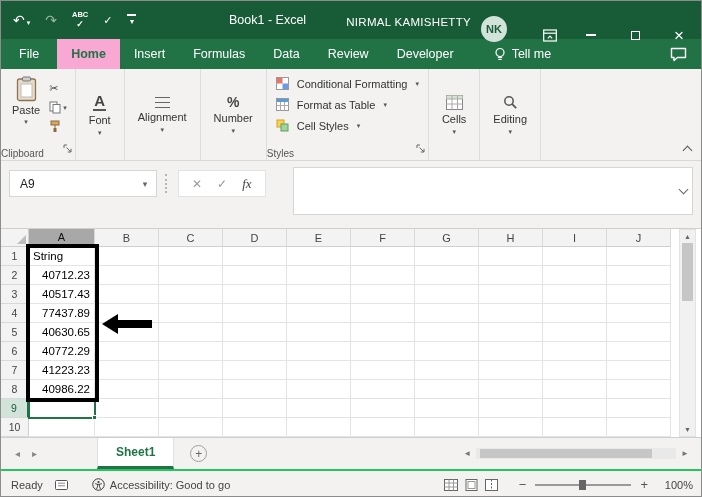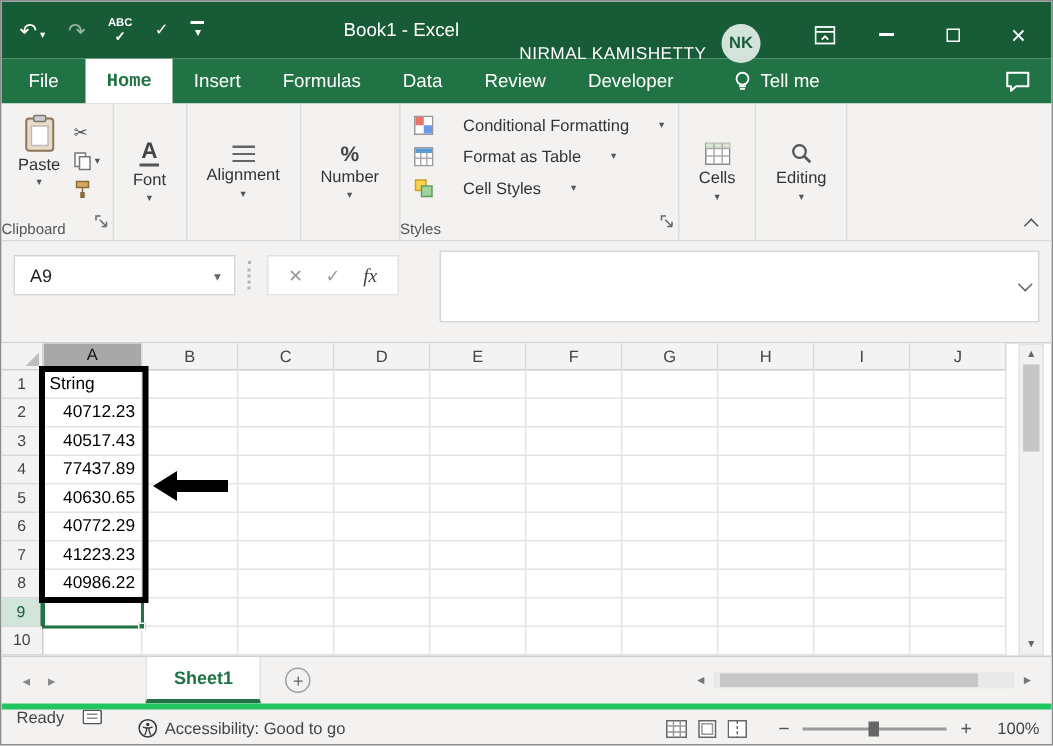--- a/index.html
+++ b/index.html
@@ -11,53 +11,53 @@
   .qat { display: flex; align-items: center; gap: 15px; margin-left: 12px; font-size: 14px; }
   .qat .icon { cursor: pointer; line-height: 1; }
   .qat .tiny-caret { font-size: 7px; margin-left: 2px; }
   .qat .redo { opacity: .55; }
   .spell { display: flex; flex-direction: column; align-items: center; line-height: 1; font-size: 7.5px; font-weight: bold; }
   .spell .chk { font-size: 9px; margin-top: 1px; }
   .qat-check { font-size: 11px; }
   .qat-caret { display: flex; flex-direction: column; align-items: center; font-size: 8px; line-height: 1; }
   .qat-caret::before { content: ""; width: 9px; height: 1.5px; background: #fff; margin-bottom: 2px; }
   .doc-title { position: absolute; left: 228px; top: 0; line-height: 38px; font-size: 12.5px; }
-  .tb-right { position: absolute; right: 0; top: 3px; height: 100%; display: flex; align-items: flex-end; }
+  .tb-right { position: absolute; right: 0; top: 15px; height: 100%; display: flex; align-items: flex-start; }
   .user-name { font-size: 11.5px; margin-right: 10px; letter-spacing: .3px; }
   .avatar { width: 26px; height: 26px; border-radius: 50%; background: #d2e3da; color: #185c37; font-size: 11px; font-weight: bold; display: flex; align-items: center; justify-content: center; margin-right: 24px; }
   .rdo-btn { width: 38px; height: 38px; display: flex; align-items: center; justify-content: center; }
   .win-btn { width: 44px; height: 38px; display: flex; align-items: center; justify-content: center; font-size: 15px; cursor: pointer; }
   .min-glyph { display: block; width: 10px; height: 1.5px; background: #fff; }
   .max-glyph { display: block; width: 9px; height: 9px; border: 1.3px solid #fff; }
   .close-glyph { font-size: 17px; line-height: 1; }
 
   
   .tabbar { height: 30px; background: #217346; display: flex; align-items: stretch; color: #fff; font-size: 12.5px; }
   .tab { display: flex; align-items: center; padding: 0 14px; cursor: pointer; }
   .tab.file { padding: 0 18px; }
-  .tab.active { background: #ffffff; color: #217346; font-weight: bold; font-family: Liberation Mono, monospace; }
+  .tab.active { background: #f9a8d4; color: #217346; font-weight: bold; }
   .tellme { display: flex; align-items: center; gap: 6px; margin-left: 26px; cursor: pointer; justify-content: center; }
   .comment-btn { margin-left: auto; margin-right: 14px; display: flex; align-items: center; cursor: pointer; }
 
   
   .ribbon { position: relative; height: 92px; background: #f3f2f1; display: flex; border-bottom: 1px solid #d8d8d8; }
   .rgroup { position: relative; border-right: 1px solid #dcdcdc; padding: 3px 5px 14px; display: flex; }
   .rgroup.nolabel { padding-bottom: 3px; }
   .glabel { position: absolute; bottom: 1px; left: 0; right: 12px; text-align: left; font-size: 10px; color: #555; }
   .launcher { position: absolute; bottom: 3px; right: 3px; cursor: pointer; }
   .bigbtn { display: flex; flex-direction: column; align-items: center; justify-content: center; gap: 3px; padding: 2px 8px; font-size: 11px; color: #333; cursor: pointer; }
   .caret { font-size: 7px; color: #555; line-height: 1; }
   .paste { display: flex; flex-direction: column; align-items: center; gap: 2px; padding: 4px 6px 0; font-size: 11px; color: #333; cursor: pointer; }
   .clip-mini { display: flex; flex-direction: column; gap: 6px; margin: 10px 3px 0 3px; }
   .mini-item { display: flex; align-items: center; gap: 2px; height: 13px; font-size: 11px; color: #444; cursor: pointer; }
   .font-a { font-size: 15px; font-weight: bold; color: #444; border-bottom: 2px solid #555; line-height: 1.1; padding: 0 1px; }
   .align-icon { width: 15px; height: 11px; background: repeating-linear-gradient(to bottom, #666 0 1.4px, transparent 1.4px 4.8px); }
   .pct { font-size: 14px; font-weight: bold; color: #444; line-height: 1; }
   .styles-rows { display: flex; flex-direction: column; gap: 4px; margin-top: 3px; }
-  .srow { display: flex; align-items: center; gap: 20px; font-size: 11px; color: #333; height: 17px; padding: 0 4px; cursor: pointer; }
+  .srow { display: flex; align-items: center; gap: 8px; font-size: 11px; color: #333; height: 17px; padding: 0 4px; cursor: pointer; }
   .ribbon-collapse { position: absolute; right: 10px; bottom: 6px; cursor: pointer; }
   .chev-up { display: block; width: 7px; height: 7px; border-left: 1.6px solid #555; border-top: 1.6px solid #555; transform: rotate(45deg); }
   .chev-down { display: block; width: 7px; height: 7px; border-left: 1.6px solid #666; border-top: 1.6px solid #666; transform: rotate(225deg); }
 
   
   .formula-row { position: relative; height: 68px; background: #f3f2f1; border-bottom: 1px solid #cfcfcf; }
   .name-box { position: absolute; left: 8px; top: 9px; width: 148px; height: 27px; background: #fff; border: 1px solid #d6d6d6; display: flex; align-items: center; font-size: 12px; color: #222; cursor: pointer; }
   .name-box .nb-val { padding-left: 10px; flex: 1; }
   .nb-caret { width: 22px; text-align: center; color: #666; font-size: 9px; }
   .fx-sep { position: absolute; left: 164px; top: 13px; height: 19px; border-left: 2px dotted #b5b5b5; }
@@ -94,21 +94,21 @@
   .sheet-nav { display: flex; align-items: center; gap: 12px; width: 96px; padding-left: 14px; color: #888; font-size: 10px; }
   .sheet-nav span { cursor: pointer; }
   .sheet-tab { display: flex; align-items: center; padding: 0 18px; background: #fff; border-right: 1px solid #e0e0e0; border-left: 1px solid #e0e0e0; border-bottom: 3px solid #217346; color: #217346; font-weight: bold; cursor: pointer; }
   .add-sheet { align-self: center; width: 17px; height: 17px; border-radius: 50%; border: 1px solid #a0a0a0; color: #666; display: flex; align-items: center; justify-content: center; font-size: 12px; margin-left: 16px; cursor: pointer; }
   .hscroll { margin-left: auto; display: flex; align-items: center; gap: 5px; padding-right: 14px; color: #777; font-size: 8px; }
   .hscroll .arrow { cursor: pointer; }
   .hscroll .track { width: 200px; height: 11px; background: #e9e9e9; position: relative; }
   .hscroll .thumb { position: absolute; left: 4px; top: 1px; width: 172px; height: 9px; background: #c6c6c6; cursor: grab; }
 
   
-  .statusbar { position: absolute; top: 468px; left: 0; width: 702px; height: 29px; background: #f3f2f1; border-top: 4px solid #22c55e; display: flex; font-size: 11px; color: #444; }
+  .statusbar { position: absolute; top: 468px; left: 0; width: 702px; height: 29px; background: #f3f2f1; border-top: 2px solid #22c55e; display: flex; align-items: center; font-size: 11px; color: #444; }
   .sb-ready { padding: 0 12px 0 10px; }
   .macro-icon { margin-right: 24px; display: flex; cursor: pointer; }
   .acc { display: flex; align-items: center; gap: 5px; cursor: pointer; }
   .sb-right { margin-left: auto; display: flex; align-items: center; gap: 9px; padding-right: 10px; }
   .view-icons { display: flex; gap: 7px; margin-right: 12px; }
   .view-icons span { display: flex; cursor: pointer; }
   .zoom-btn { font-size: 13px; color: #555; cursor: pointer; line-height: 1; }
   .zoom-track { width: 96px; height: 2px; background: #9a9a9a; position: relative; }
   .zoom-thumb { position: absolute; left: 44px; top: -4px; width: 7px; height: 10px; background: #666; cursor: grab; }
   .zoom-pct { min-width: 36px; text-align: right; cursor: pointer; }

